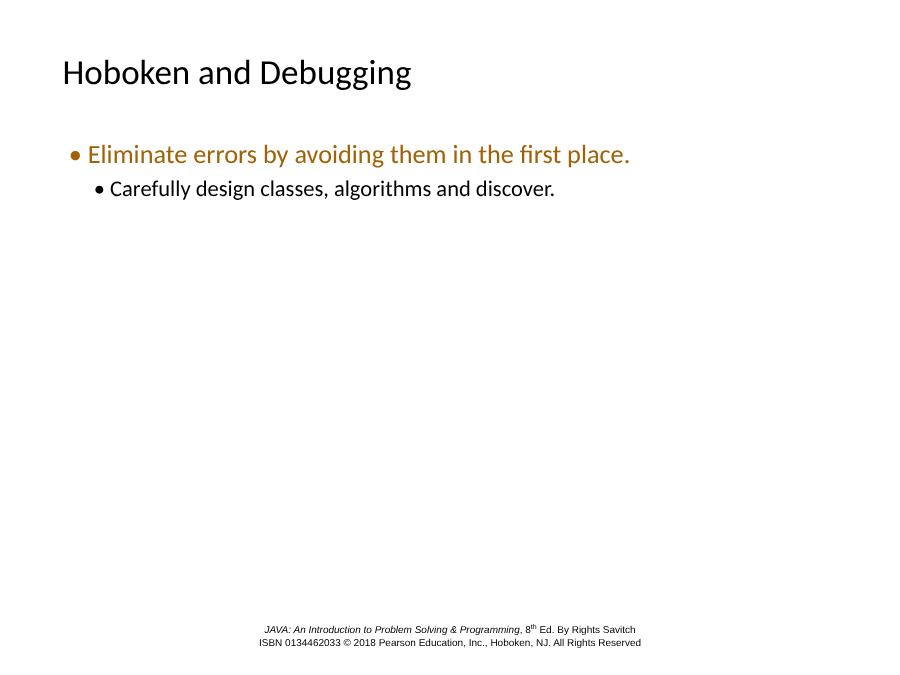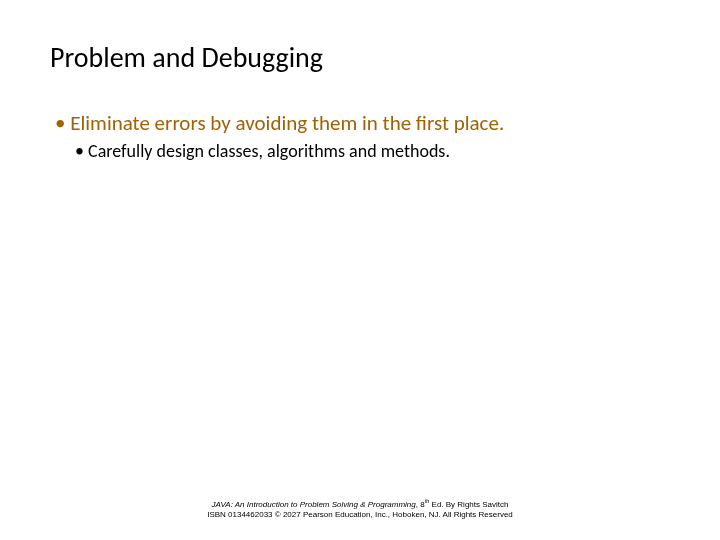--- a/index.html
+++ b/index.html
@@ -73,27 +73,27 @@
     }
     sup {
       font-size: 0.7em;
       vertical-align: super;
     }
   </style>
 </head>
 <body>
 
 <div class="slide">
-  <h1 class="title">Problem and Debugging</h1>
+  <h1 class="title">Hoboken and Debugging</h1>
 
   <div class="content">
     <div class="bullet-main">Eliminate errors by avoiding them in the first place.</div>
-    <div class="bullet-sub">Carefully design classes, algorithms and methods.</div>
+    <div class="bullet-sub">Carefully design classes, algorithms and discover.</div>
     <div class="spacer"></div>
   </div>
 
   <div class="footer">
     <span class="footer-line">
       <span class="italic">JAVA: An Introduction to Problem Solving &amp; Programming</span><span>, 8</span><sup>th</sup><span> Ed. By Rights Savitch</span>
     </span>
-    <span class="footer-line">ISBN 0134462033 © 2027 Pearson Education, Inc., Hoboken, NJ. All Rights Reserved</span>
+    <span class="footer-line">ISBN 0134462033 © 2018 Pearson Education, Inc., Hoboken, NJ. All Rights Reserved</span>
   </div>
 </div>
 
 </body></html>

